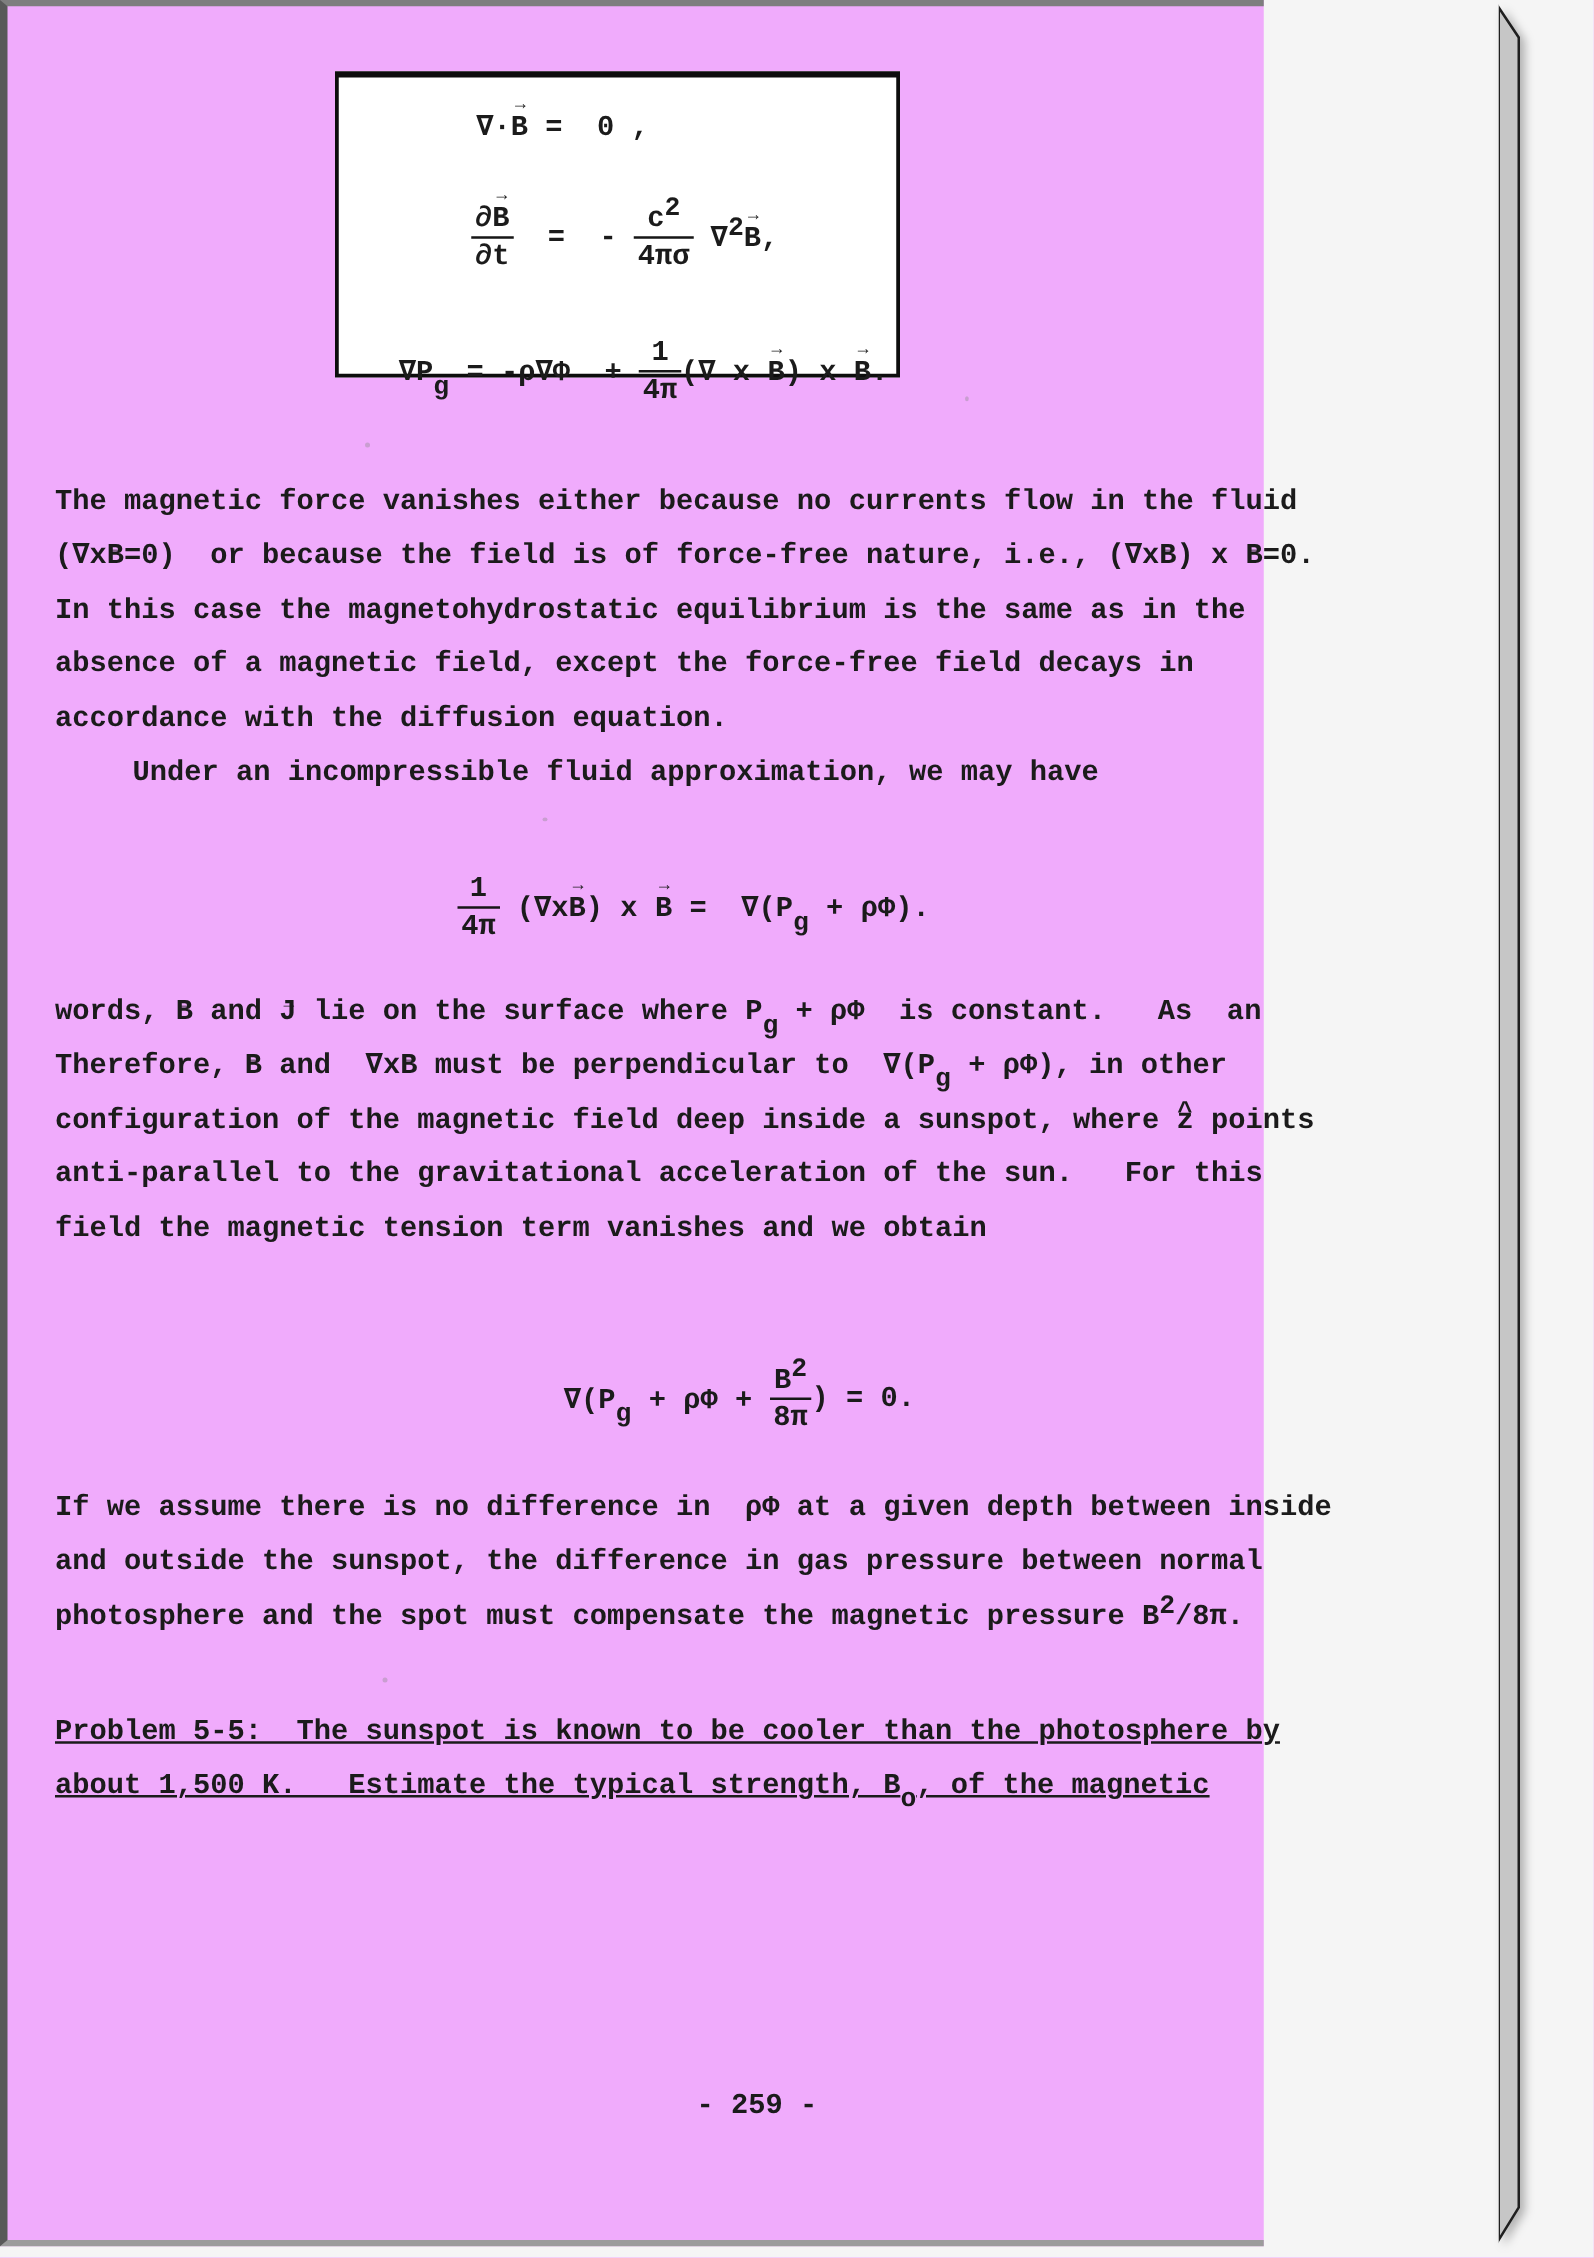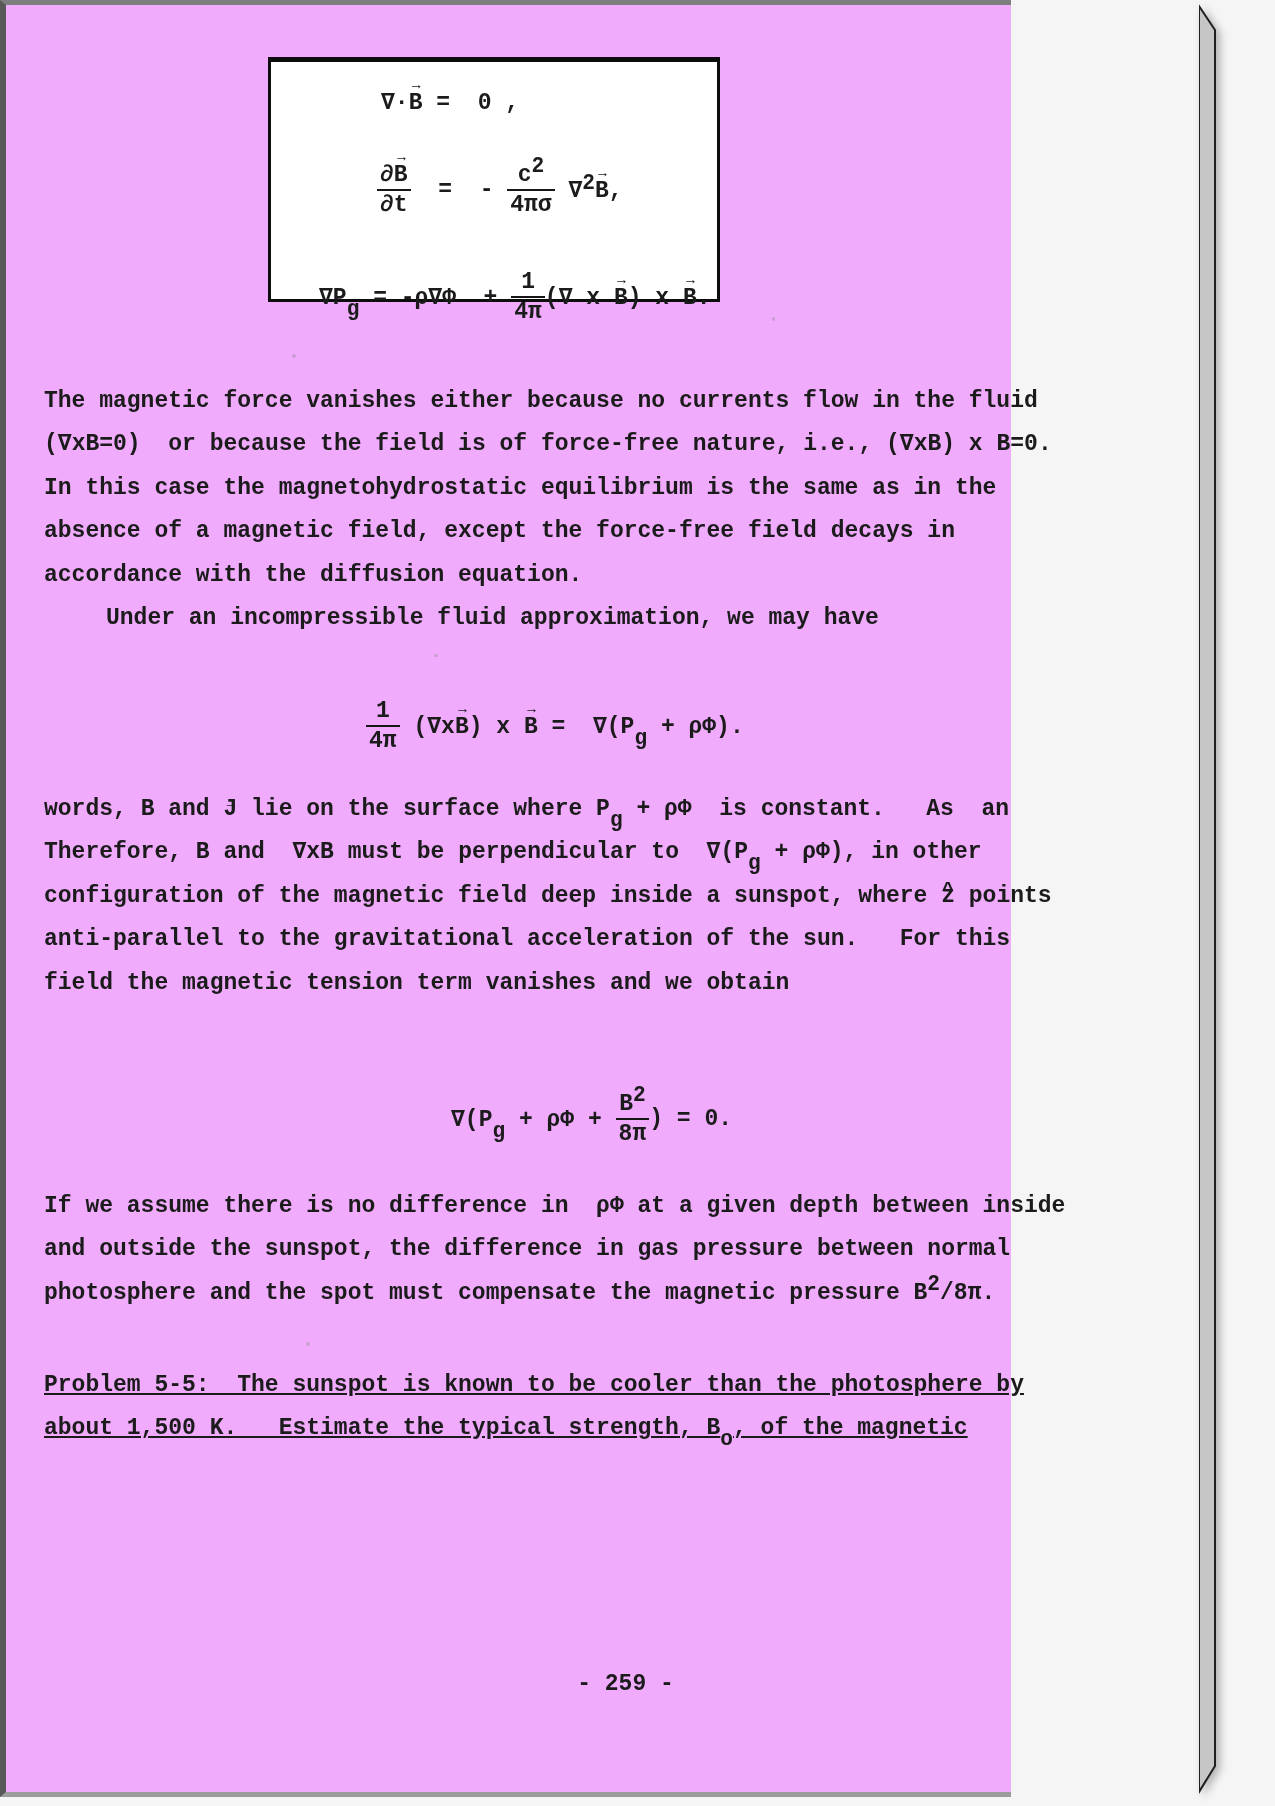--- a/index.html
+++ b/index.html
@@ -42,21 +42,21 @@
   i.v { position:relative; }
   i.v::before { content:"→"; position:absolute; left:55%; transform:translateX(-50%);
     top:-0.92em; font-size:0.62em; }
   i.h { position:relative; }
   i.h::before { content:"^"; position:absolute; left:50%; transform:translateX(-50%);
     top:-0.68em; font-size:0.9em; }
   i.sp { position:relative; top:-0.42em; font-size:0.92em; }
   i.sb { position:relative; top:0.5em; font-size:0.92em; }
 
   .pageno { position:absolute; left:0; top:1658px; width:1199px; text-align:center;
-    font-size:23px; line-height:43px;padding-left:20px; }
+    font-size:23px; line-height:43px; }
 
   .speck { position:absolute; background:#8a8a8a; border-radius:50%; opacity:0.38; }
 </style>
 </head>
 <body>
 
 <div class="page">
 
   <div class="eqbox">
     <div class="eqflex" style="left:110px; top:26px;">

